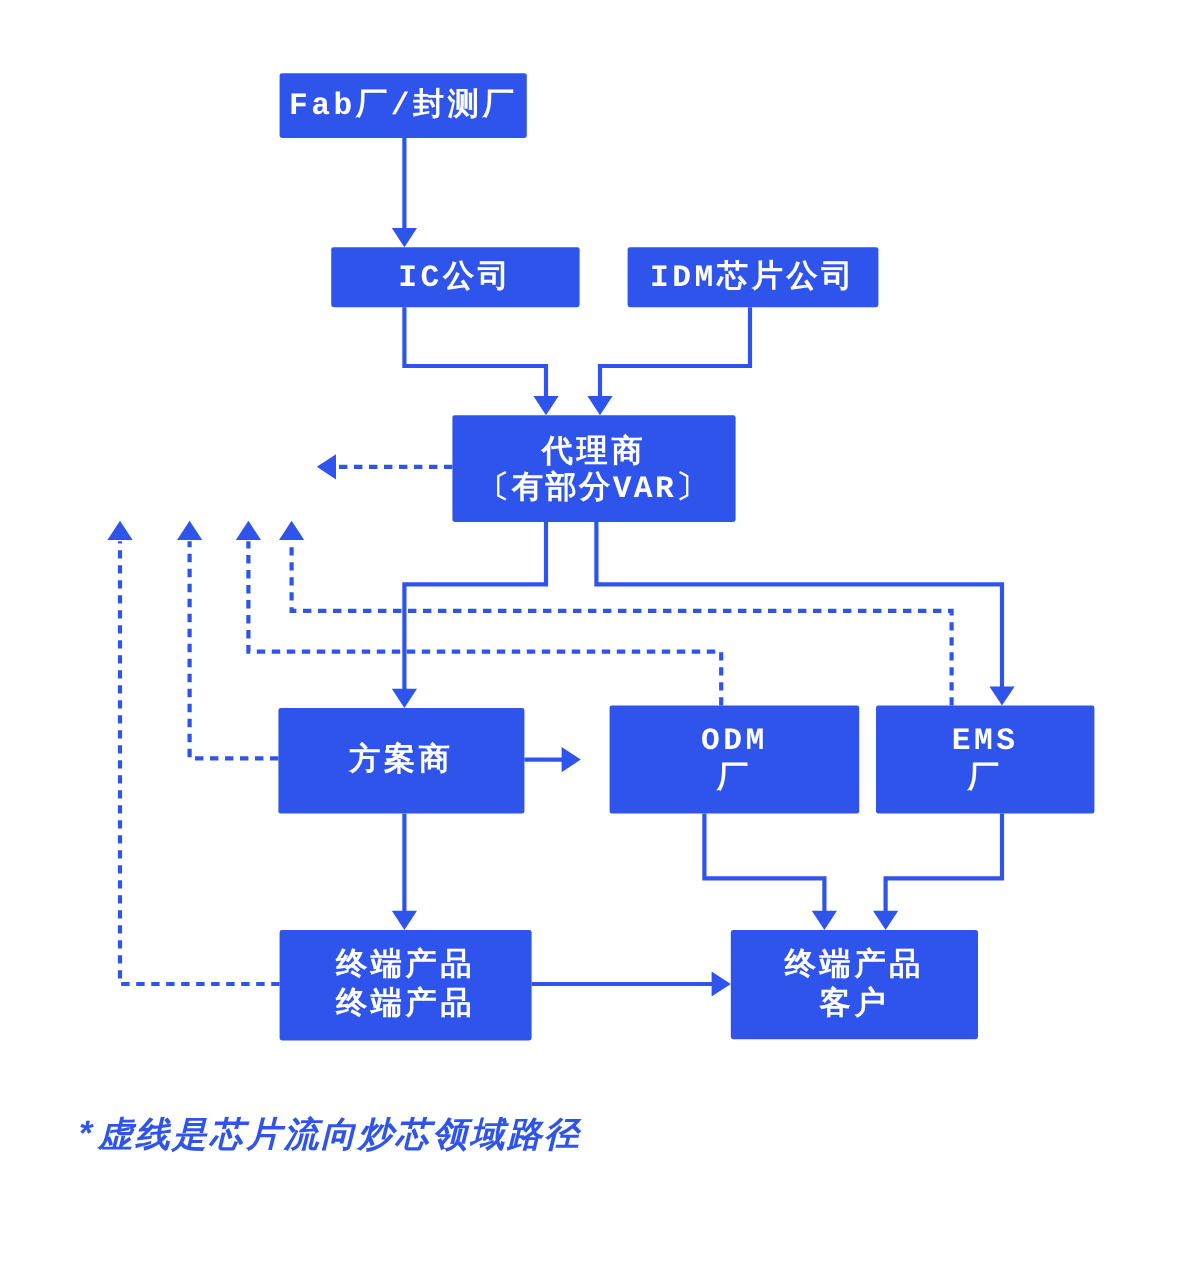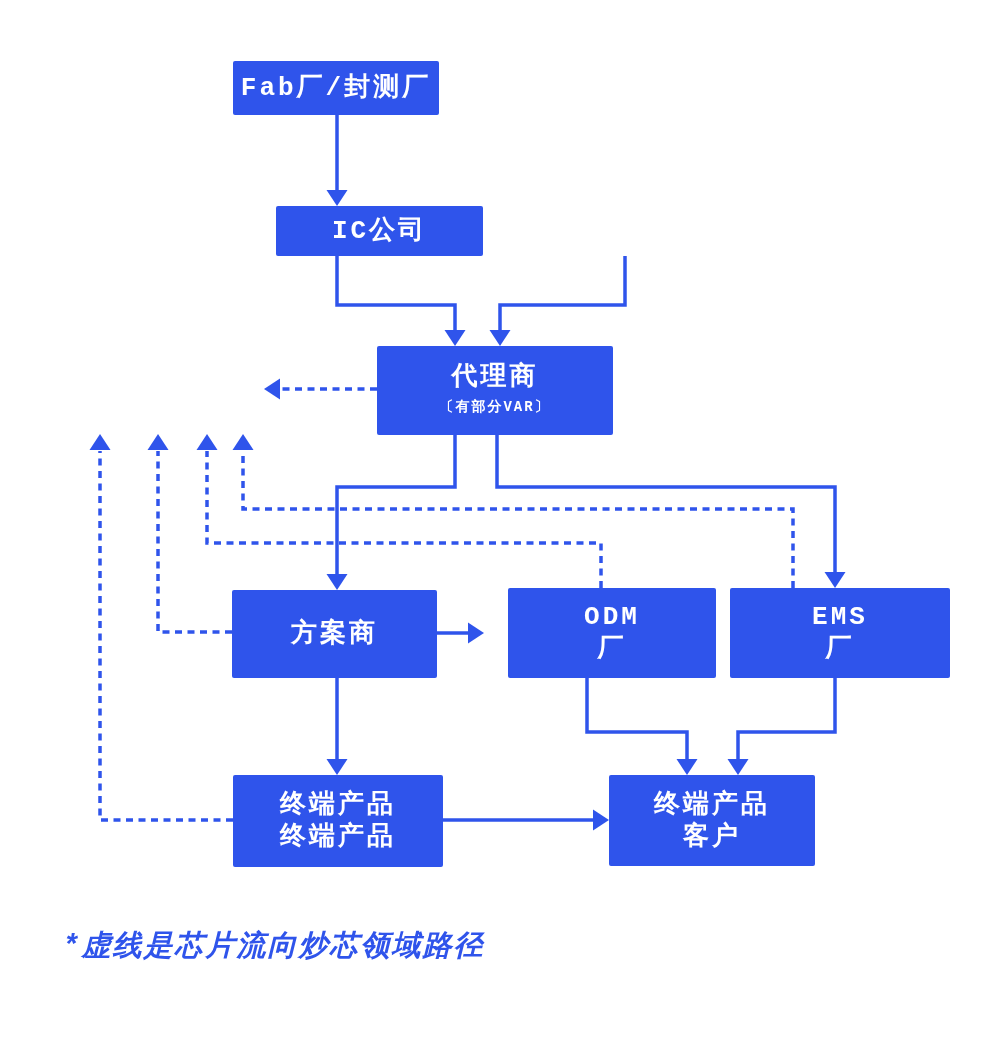--- a/index.html
+++ b/index.html
@@ -15,21 +15,21 @@
   .edges{position:absolute;left:0;top:0;width:993px;height:1055px;}
   .e-line{stroke:var(--accent);stroke-width:3.5;fill:none;}
   .e-dash{stroke-dasharray:7 5.5;}
   .e-head{fill:var(--accent);stroke:none;}
   .node{
     position:absolute;background:var(--accent);color:var(--node-text);
     display:flex;flex-direction:column;align-items:center;justify-content:center;
     text-align:center;border-radius:2px;font-weight:bold;
   }
   .node .label{font-size:26px;letter-spacing:3px;line-height:32px;}
-  .node .sublabel{font-size:14px;letter-spacing:2px;line-height:28px;}
+  .node .sublabel{font-size:26px;letter-spacing:2px;line-height:28px;}
   .node .sublabel.big{font-size:26px;letter-spacing:3px;line-height:32px;}
   .footnote{
     position:absolute;left:62px;top:926px;color:var(--accent);
     font-size:29px;font-weight:bold;font-style:italic;letter-spacing:2px;
   }
 </style>
 </head>
 <body>
 
 <div class="canvas">
@@ -100,37 +100,40 @@
   </svg>
 
   <div class="node" style="left:233px;top:61px;width:206px;height:54px;">
     <div class="label">Fab厂/封测厂</div>
   </div>
 
   <div class="node" style="left:228px;top:206px;width:207px;height:50px;margin-left:48px;">
     <div class="label">IC公司</div>
   </div>
 
+  <div class="node" style="left:523px;top:206px;width:209px;height:50px;">
+    <div class="label">IDM芯片公司</div>
+  </div>
 
   <div class="node" style="left:377px;top:346px;width:236px;height:89px;">
     <div class="label">代理商</div>
     <div class="sublabel">〔有部分VAR〕</div>
   </div>
 
 
   <div class="node" style="left:232px;top:590px;width:205px;height:88px;text-align:center;">
     <div class="label">方案商</div>
   </div>
 
   <div class="node" style="left:484px;top:588px;width:208px;height:90px;margin-left:24px;">
     <div class="label">ODM</div>
     <div class="sublabel big">厂</div>
   </div>
 
-  <div class="node" style="left:730px;top:588px;width:220px;height:90px;">
+  <div class="node" style="left:730px;top:588px;width:182px;height:90px;">
     <div class="label">EMS</div>
     <div class="sublabel big">厂</div>
   </div>
 
   <div class="node" style="left:233px;top:775px;width:210px;height:92px;">
     <div class="label">终端产品</div>
     <div class="sublabel big">终端产品</div>
   </div>
 
   <div class="node" style="left:609px;top:775px;width:206px;height:91px;">

